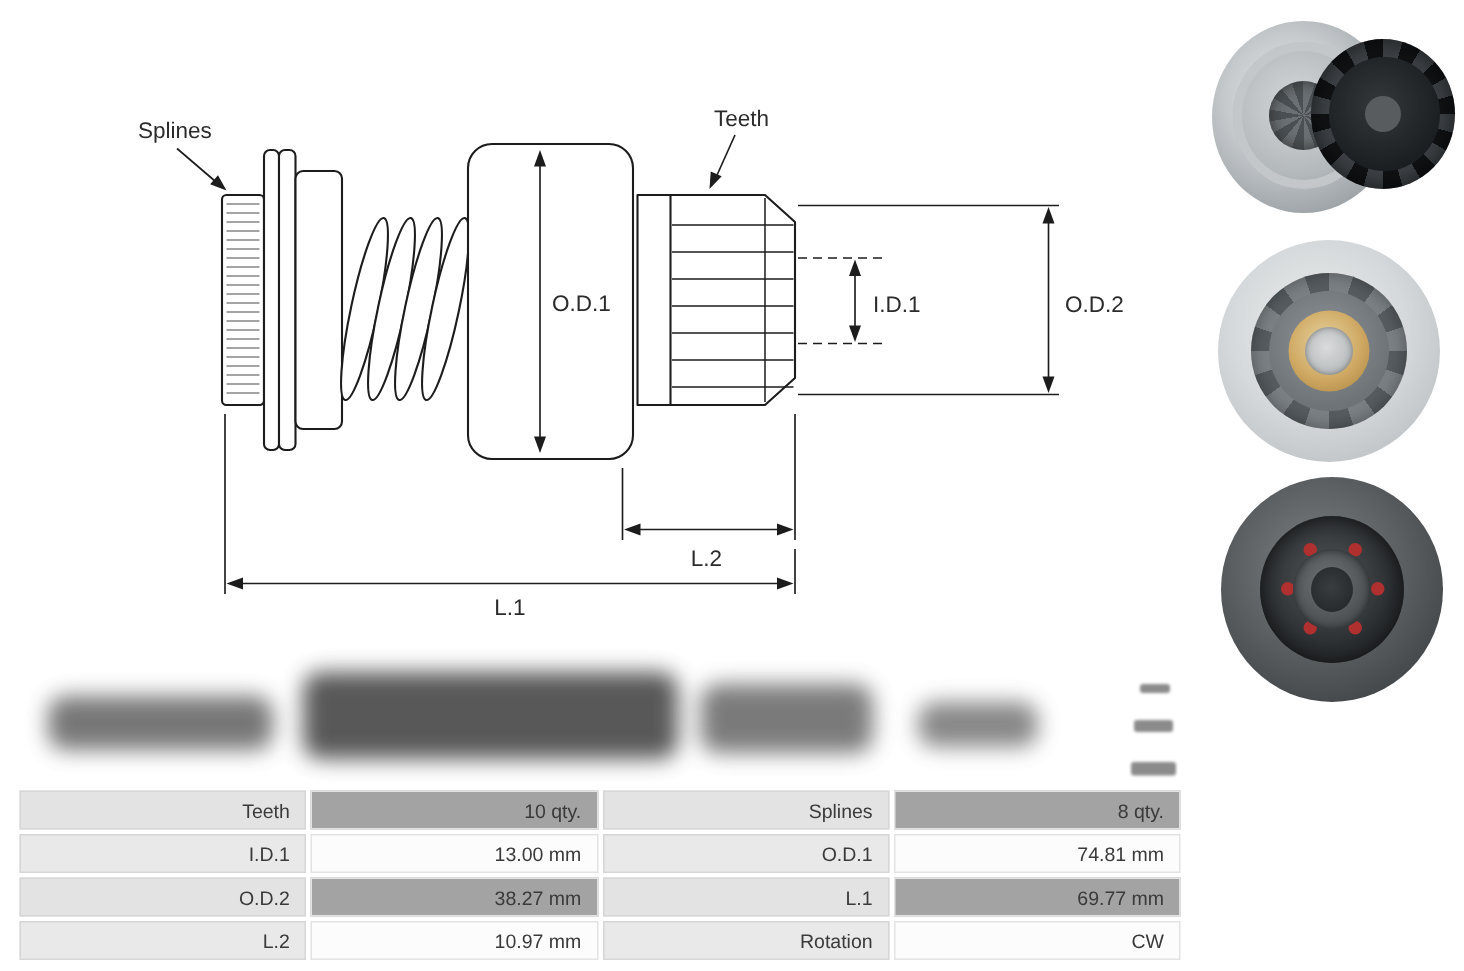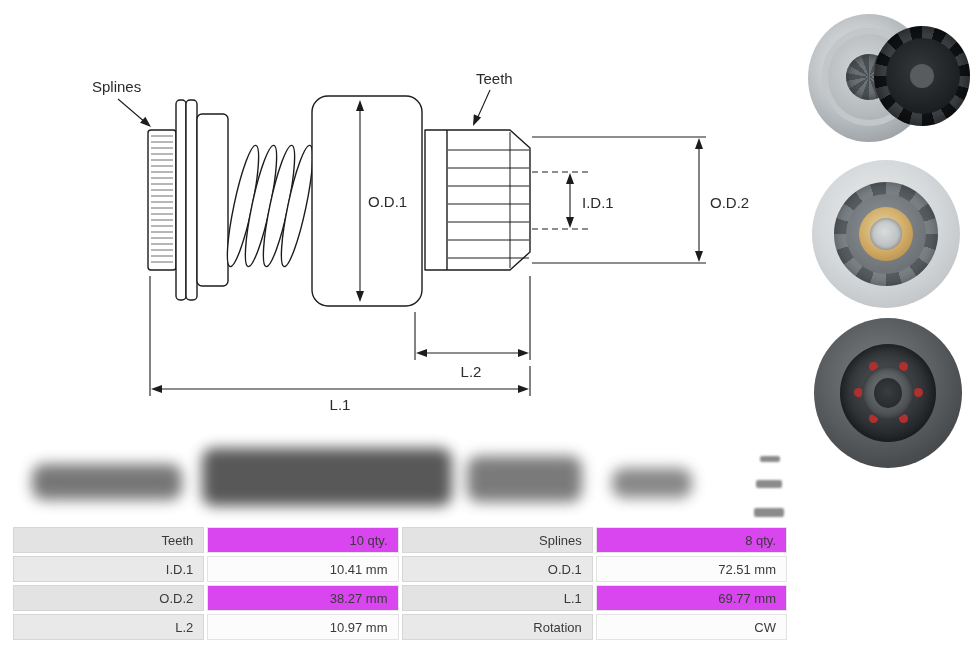--- a/index.html
+++ b/index.html
@@ -77,21 +77,21 @@
   .wm-s1{left:8px;top:6px;width:20px;height:6px;}
   .wm-s2{left:4px;top:30px;width:26px;height:8px;background:#666666;}
   .wm-s3{left:2px;top:58px;width:30px;height:9px;background:#555555;}
 
   
   .spec{position:absolute;left:10px;top:524px;width:780px;
     border-collapse:separate;border-spacing:3px;background:#ffffff;table-layout:fixed;}
   .spec td{height:24px;font-size:13px;color:#3a3a3a;text-align:right;
     padding:0 10px 0 0;vertical-align:middle;}
   .spec td.lbl{background:#e3e3e3;border:1px solid #d6d6d6;}
-  .spec td.val{background:#d946ef;border:1px solid #e3e3e3;}
+  .spec td.val{background:#a3a3a3;border:1px solid #e3e3e3;}
   .spec tr:nth-child(even) td.lbl{background:#e9e9e9;}
   .spec tr:nth-child(even) td.val{background:#fcfcfc;}
 </style>
 </head>
 <body>
 
 <div class="canvas">
 
   <svg class="drawing" width="800" height="520" viewBox="0 0 800 520">
 
@@ -220,23 +220,23 @@
   <table class="spec">
     <tbody>
         <tr>
       <td class="lbl">Teeth</td>
       <td class="val">10 qty.</td>
       <td class="lbl">Splines</td>
       <td class="val">8 qty.</td>
     </tr>
     <tr>
       <td class="lbl">I.D.1</td>
-      <td class="val">10.41 mm</td>
+      <td class="val">13.00 mm</td>
       <td class="lbl">O.D.1</td>
-      <td class="val">72.51 mm</td>
+      <td class="val">74.81 mm</td>
     </tr>
     <tr>
       <td class="lbl">O.D.2</td>
       <td class="val">38.27 mm</td>
       <td class="lbl">L.1</td>
       <td class="val">69.77 mm</td>
     </tr>
     <tr>
       <td class="lbl">L.2</td>
       <td class="val">10.97 mm</td>

